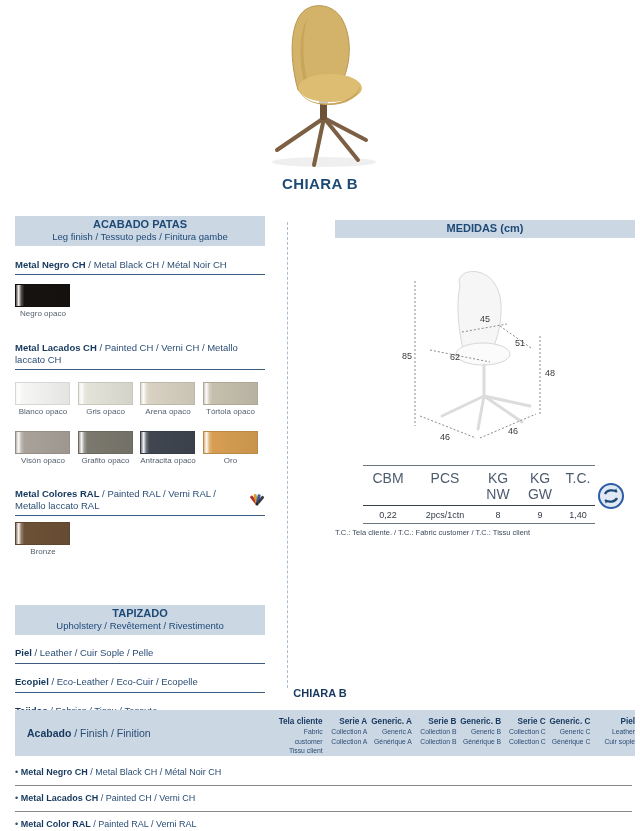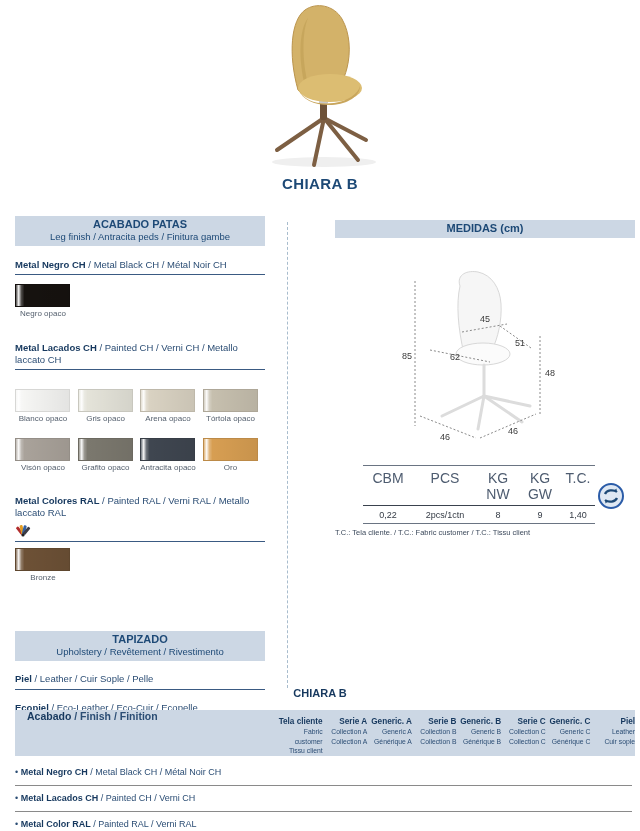--- a/index.html
+++ b/index.html
@@ -30,38 +30,38 @@
     border-left:1px dashed #a8bccd;
   }
   
   .finish-heading {
     font-size:9.5px; color:#2b4d74; padding-bottom:3px;
     border-bottom:1.5px solid #3a5a82; line-height:12px;
   }
   .finish-heading b { color:#16385e; }
   .h1g { margin-top:13px; }
   .h2g { margin-top:23px; }
-  .h3g { margin-top:22px; display:flex; align-items:flex-start; gap:5px;flex-direction:column; }
+  .h3g { margin-top:22px; display:flex; align-items:center; gap:5px; }
   .h3g .htxt { flex:1; }
   
   .swatch {
     width:55px; height:23px; position:relative; border:1px solid rgba(0,0,0,.12);
   }
   .swatch::before {
     content:""; position:absolute; inset:0;
     background:linear-gradient(90deg, rgba(255,255,255,.25) 0%, rgba(255,255,255,.95) 5%,
                rgba(255,255,255,.25) 10%, rgba(255,255,255,0) 16%, rgba(0,0,0,.07) 100%);
   }
   .swatch-label {
     font-size:8px; color:#55606e; text-align:center; margin-top:2px; line-height:10px;
     width:60px; margin-left:-2px;
   }
   .single-swatch { margin-top:9px; width:60px; }
   .swatch-grid {
-    margin-top:19px; display:grid; grid-template-columns:repeat(4,1fr);
+    margin-top:12px; display:grid; grid-template-columns:repeat(4,1fr);
     row-gap:14px;
   }
   .swatch-cell { width:60px; }
   
   .uph-item {
     margin-top:12px; font-size:9.5px; line-height:12px; padding-bottom:4px;
     border-bottom:1.5px solid #3a5a82; color:#2b4d74;
   }
   .uph-item b { color:#16385e; }
   
@@ -81,22 +81,22 @@
   
   .bottom-title {
     position:absolute; top:687px; left:0; right:0; text-align:center;
     font-size:11px; font-weight:bold; color:#16385e;
   }
   #ft-header {
     position:absolute; left:15px; top:710px; width:620px; height:46px;
     background:#ccd7e4; display:flex; align-items:stretch;
   }
   #ft-rowlabel {
-    width:263px; display:flex; padding-left:12px;
-    font-size:10.5px; color:#2b4d74;font-weight:bold;
+    width:263px; display:flex; align-items:center; padding-left:12px;
+    font-size:10.5px; color:#2b4d74;
   }
   #ft-rowlabel b { color:#16385e; }
   #ft-cols { flex:1; display:flex; }
   .ft-col { flex:1; text-align:right; padding-top:6px; color:#1d4976; }
   .ft-col .l1 { font-size:8.2px; font-weight:bold; line-height:11px; color:#16385e; }
   .ft-col .l2, .ft-col .l3 { font-size:6.8px; line-height:9.5px; color:#2b4d74; }
   .ft-row {
     position:absolute; left:15px; width:617px; font-size:9px; color:#2b4d74;
     line-height:12px;
   }
@@ -127,21 +127,21 @@
     <path d="M57,88 C62,99 76,103 92,101 C106,99 116,92 118,84 C118,94 106,102 90,103 C74,104 60,98 57,88 Z" fill="#c9a65c"></path>
   </svg>
 
   <div class="main-title">CHIARA B</div>
 
   <div id="col-divider"></div>
 
   <div id="left-col">
     <div class="section-bar">
       <div class="t1">ACABADO PATAS</div>
-      <div class="t2">Leg finish / Antracita peds / Finitura gambe</div>
+      <div class="t2">Leg finish / Tessuto peds / Finitura gambe</div>
     </div>
 
     <div class="finish-heading h1g">
       <b>Metal Negro CH</b><span> / Metal Black CH / Métal Noir CH</span>
     </div>
     <div class="single-swatch">
       <div class="swatch" style="background-color: rgb(22, 18, 15);"></div>
       <div class="swatch-label">Negro opaco</div>
     </div>
 

